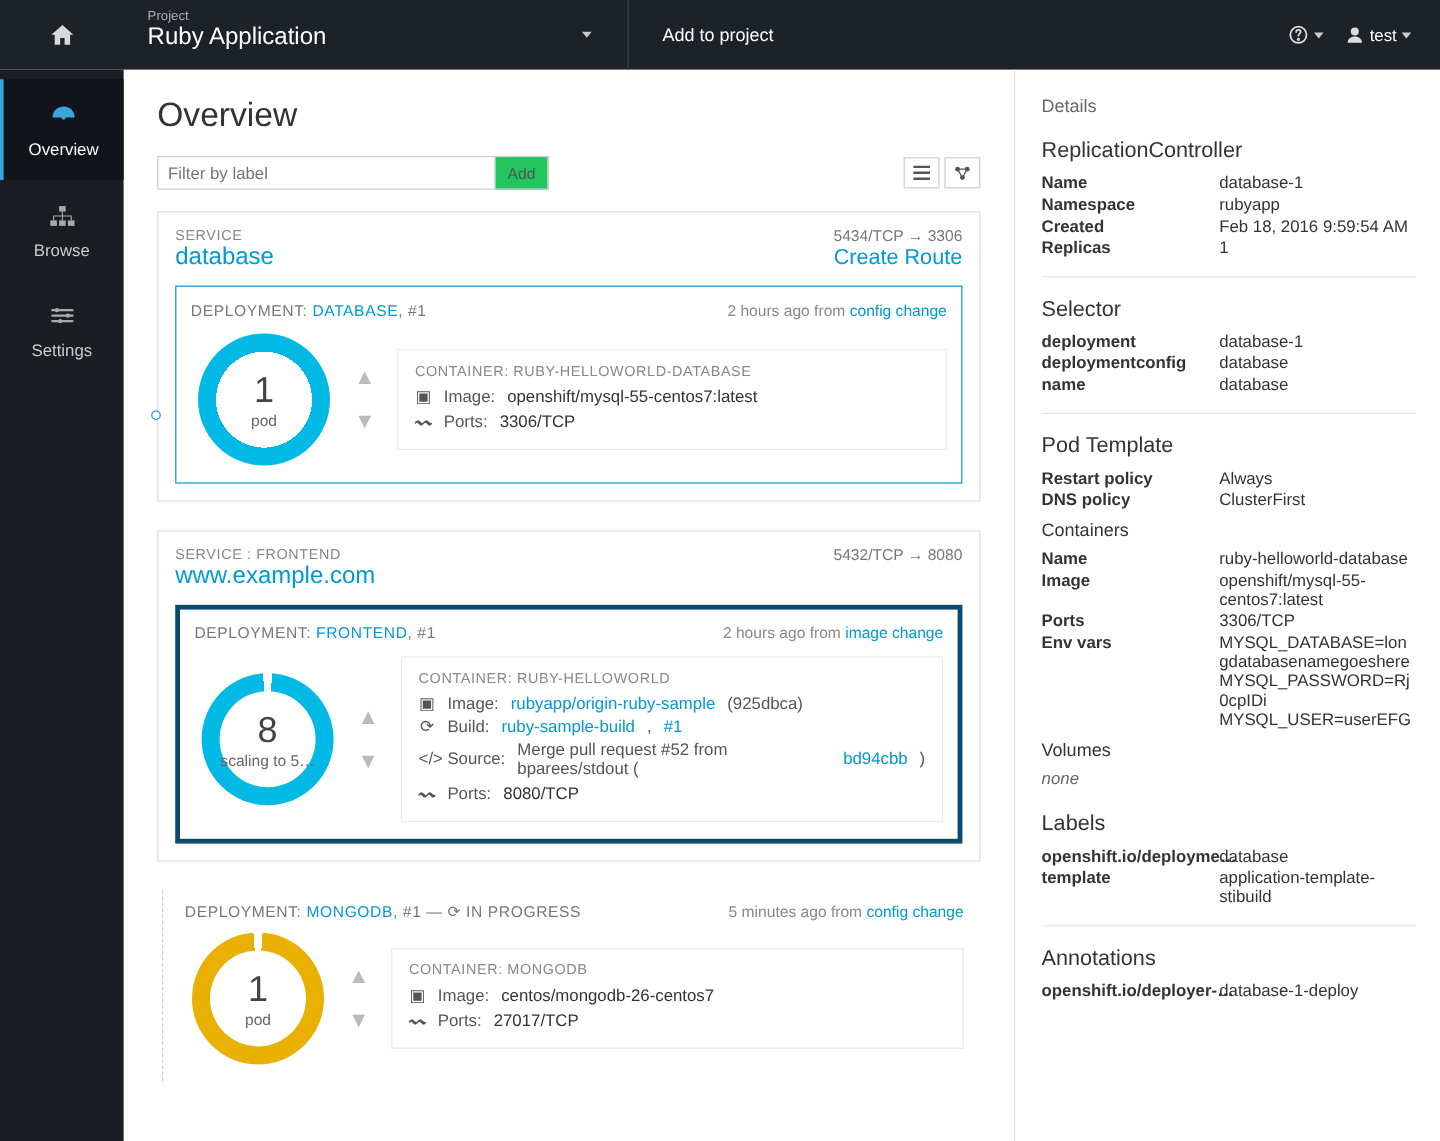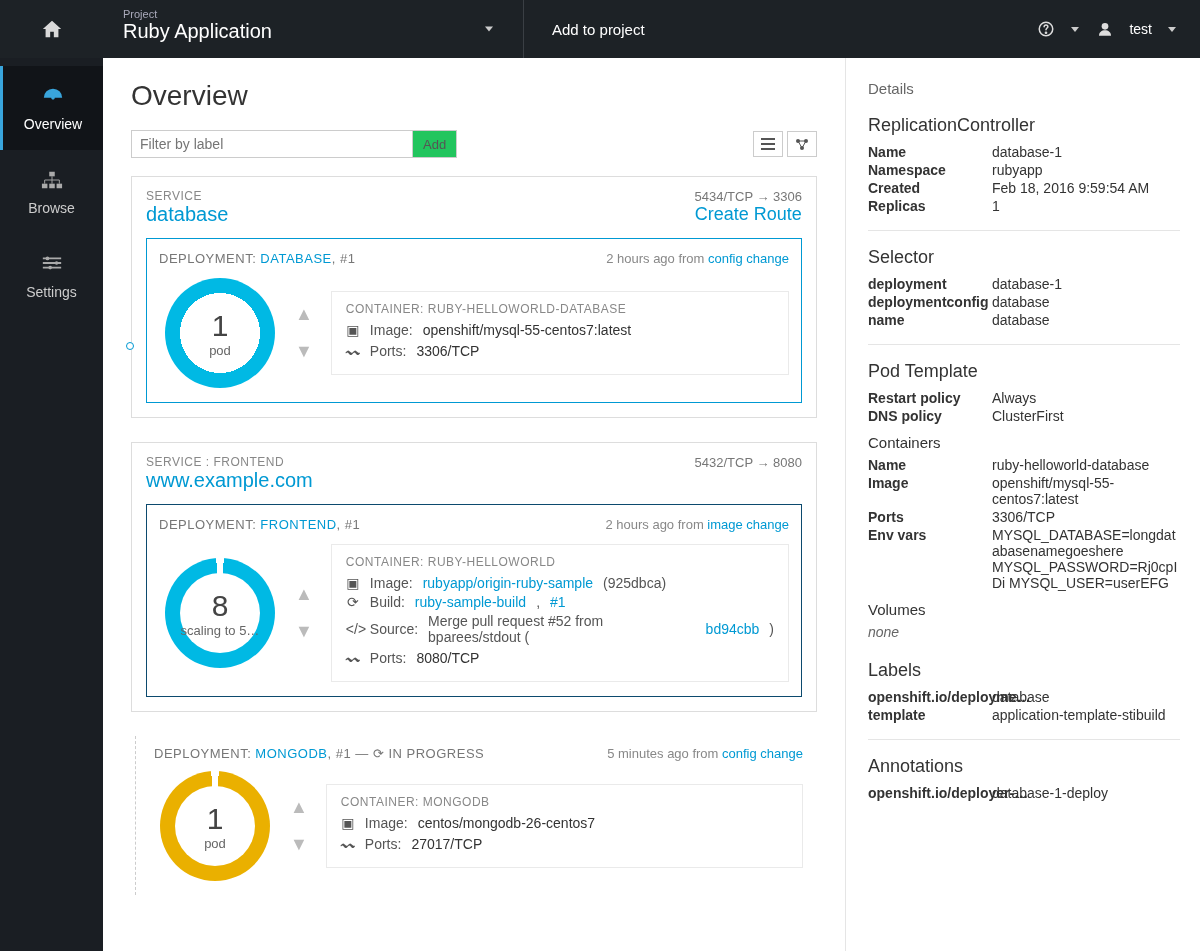--- a/index.html
+++ b/index.html
@@ -10,21 +10,21 @@
 .navbar { height: 58px; background: #1d2226; color: #fff; display: flex; align-items: stretch; }
 .nav-home { width: 103px; display: flex; align-items: center; justify-content: center; }
 .nav-home svg { fill: #d9d9d9; }
 .nav-project { flex: 0 0 auto; padding: 8px 20px; display: flex; flex-direction: column; justify-content: flex-start; min-width: 420px; position: relative; }
 .nav-project-label { font-size: 11px; color: #aab; }
 .nav-project-name { font-size: 20px; color: #fff; font-weight: 300; }
 .nav-project-caret { position: absolute; right: 30px; top: 50%; transform: translateY(-50%); }
 .nav-addto { padding: 0 28px; display: flex; align-items: center; border-left: 1px solid #3a3f44; font-size: 15px; color:#fff; }
 .nav-spacer { flex: 1; }
 .nav-right { display: flex; align-items: center; gap: 18px; padding-right: 24px; }
-.nav-right .icon-btn { display: flex; align-items: center; gap: 16px; color:#fff; }
+.nav-right .icon-btn { display: flex; align-items: center; gap: 4px; color:#fff; }
 .caret { width:0; height:0; border-left:4px solid transparent; border-right:4px solid transparent; border-top:5px solid #ccc; display:inline-block; }
 
 
 .sidebar { position: absolute; top: 58px; left: 0; bottom: 0; width: 103px; background: #1a1e23; padding-top: 8px; }
 .side-item { display: flex; flex-direction: column; align-items: center; padding: 20px 0 18px; color: #ccc; font-size: 14px; cursor: pointer; }
 .side-item.active { background: #111418; color: #fff; border-left: 3px solid #39a5dc; padding-left: 0; margin-left:0; }
 .side-item.active .side-icon svg { fill: #39a5dc; }
 .side-item .side-icon { height: 24px; margin-bottom: 6px; }
 .side-item .side-icon svg { fill: #aaa; }
 
@@ -42,21 +42,21 @@
 .view-btn { width: 30px; height: 26px; border: 1px solid #ccc; background:#fff; display:flex; align-items:center; justify-content:center; }
 
 
 .service-card { border: 1px solid #ddd; padding: 12px 14px 14px; margin-bottom: 24px; position: relative; }
 .service-head { display: flex; justify-content: space-between; }
 .service-label { font-size: 12px; color: #888; letter-spacing: 0.5px; }
 .service-label .frontend { color: #888; }
 .service-route { font-size: 13px; color: #777; text-align: right; }
 .service-title { font-size: 20px; color: #0099d3; font-weight: 400; margin-top: 2px; }
 .deployment-box { border: 1px solid #0099d3; margin-top: 12px; padding: 12px 12px 14px; }
-.deployment-box.noborder { border: 1px solid #0c4a6e; }
+.deployment-box.noborder { border: 4px solid #0c4a6e; }
 .deployment-head { display: flex; justify-content: space-between; font-size: 13px; color: #777; margin-bottom: 12px; }
 .dep-label { text-transform: uppercase; letter-spacing: 0.5px; }
 .dep-label .link { color: #0099d3; }
 .dep-time { color: #888; }
 .dep-time .link { color: #0099d3; }
 .pod-row { display: flex; align-items: center; gap: 18px; }
 .pod-donut { width: 110px; height: 110px; border-radius: 50%; display: flex; flex-direction: column; align-items: center; justify-content: center; flex-shrink:0; margin-left: 6px; }
 .donut-blue { background: radial-gradient(circle, #fff 0 40px, #00b9e4 40px 55px); }
 .donut-blue-open { background: conic-gradient(from -4deg, #fff 0deg 8deg, #00b9e4 8deg 360deg); border-radius:50%; position:relative; }
 .donut-blue-open::after { content:""; position:absolute; inset:15px; background:#fff; border-radius:50%; }
@@ -75,21 +75,21 @@
 .info-icon { width: 14px; color:#555; text-align:center; display:inline-block; }
 
 
 .dep-card { border-left: 1px dashed #ccc; margin-left: 4px; padding: 10px 14px 14px 18px; }
 .dep-card .deployment-head { margin-bottom: 10px; }
 
 
 .details-title { font-size: 15px; color: #666; margin-bottom: 18px; }
 .section-head { font-size: 18px; font-weight: 400; color: #333; margin: 10px 0 8px; }
 .kv { display: flex; font-size: 14px; margin: 2px 0; }
-.kv .k { width: 124px; font-weight: 700; color: #333; flex-shrink:0; }
+.kv .k { width: 148px; font-weight: 700; color: #333; flex-shrink:0; }
 .kv .v { color: #333; word-break: break-word; }
 .hr { border-top: 1px solid #e5e5e5; margin: 16px 0; }
 .italic { font-style: italic; color:#666; }
 .subhead { font-size: 15px; color:#333; margin: 10px 0 6px; }
 
 .svc-handle { position:absolute; left:-6px; top:50%; width:8px; height:8px; border:1px solid #0099d3; border-radius:50%; background:#fff; }
 .crlink { display:block; font-size:18px; text-align:center; }
 </style>
 </head>
 <body>

